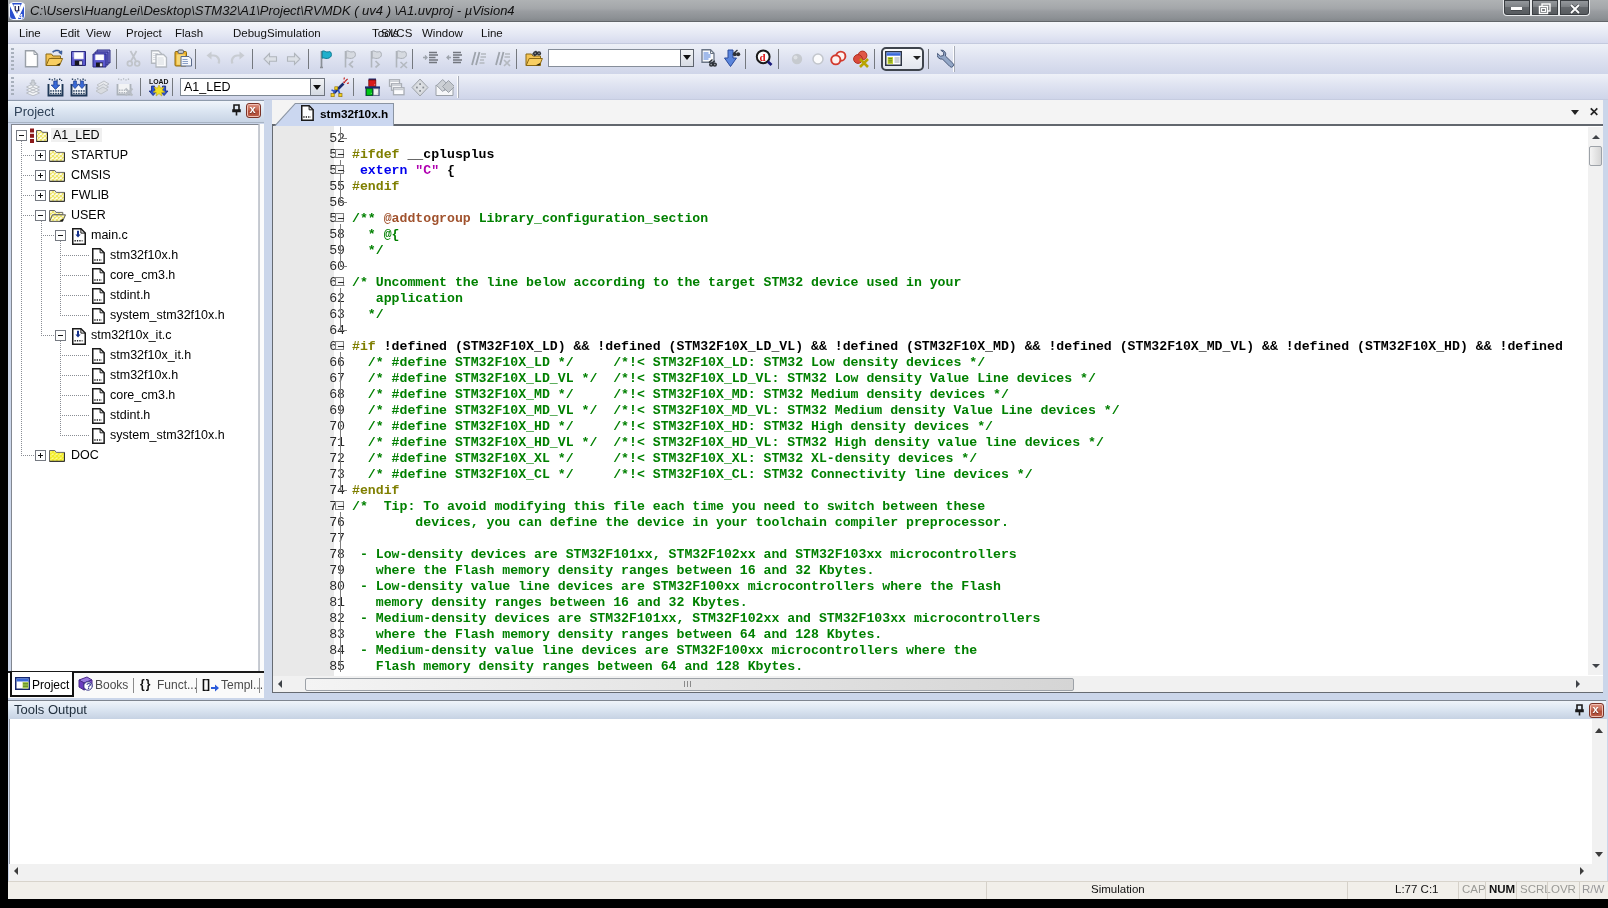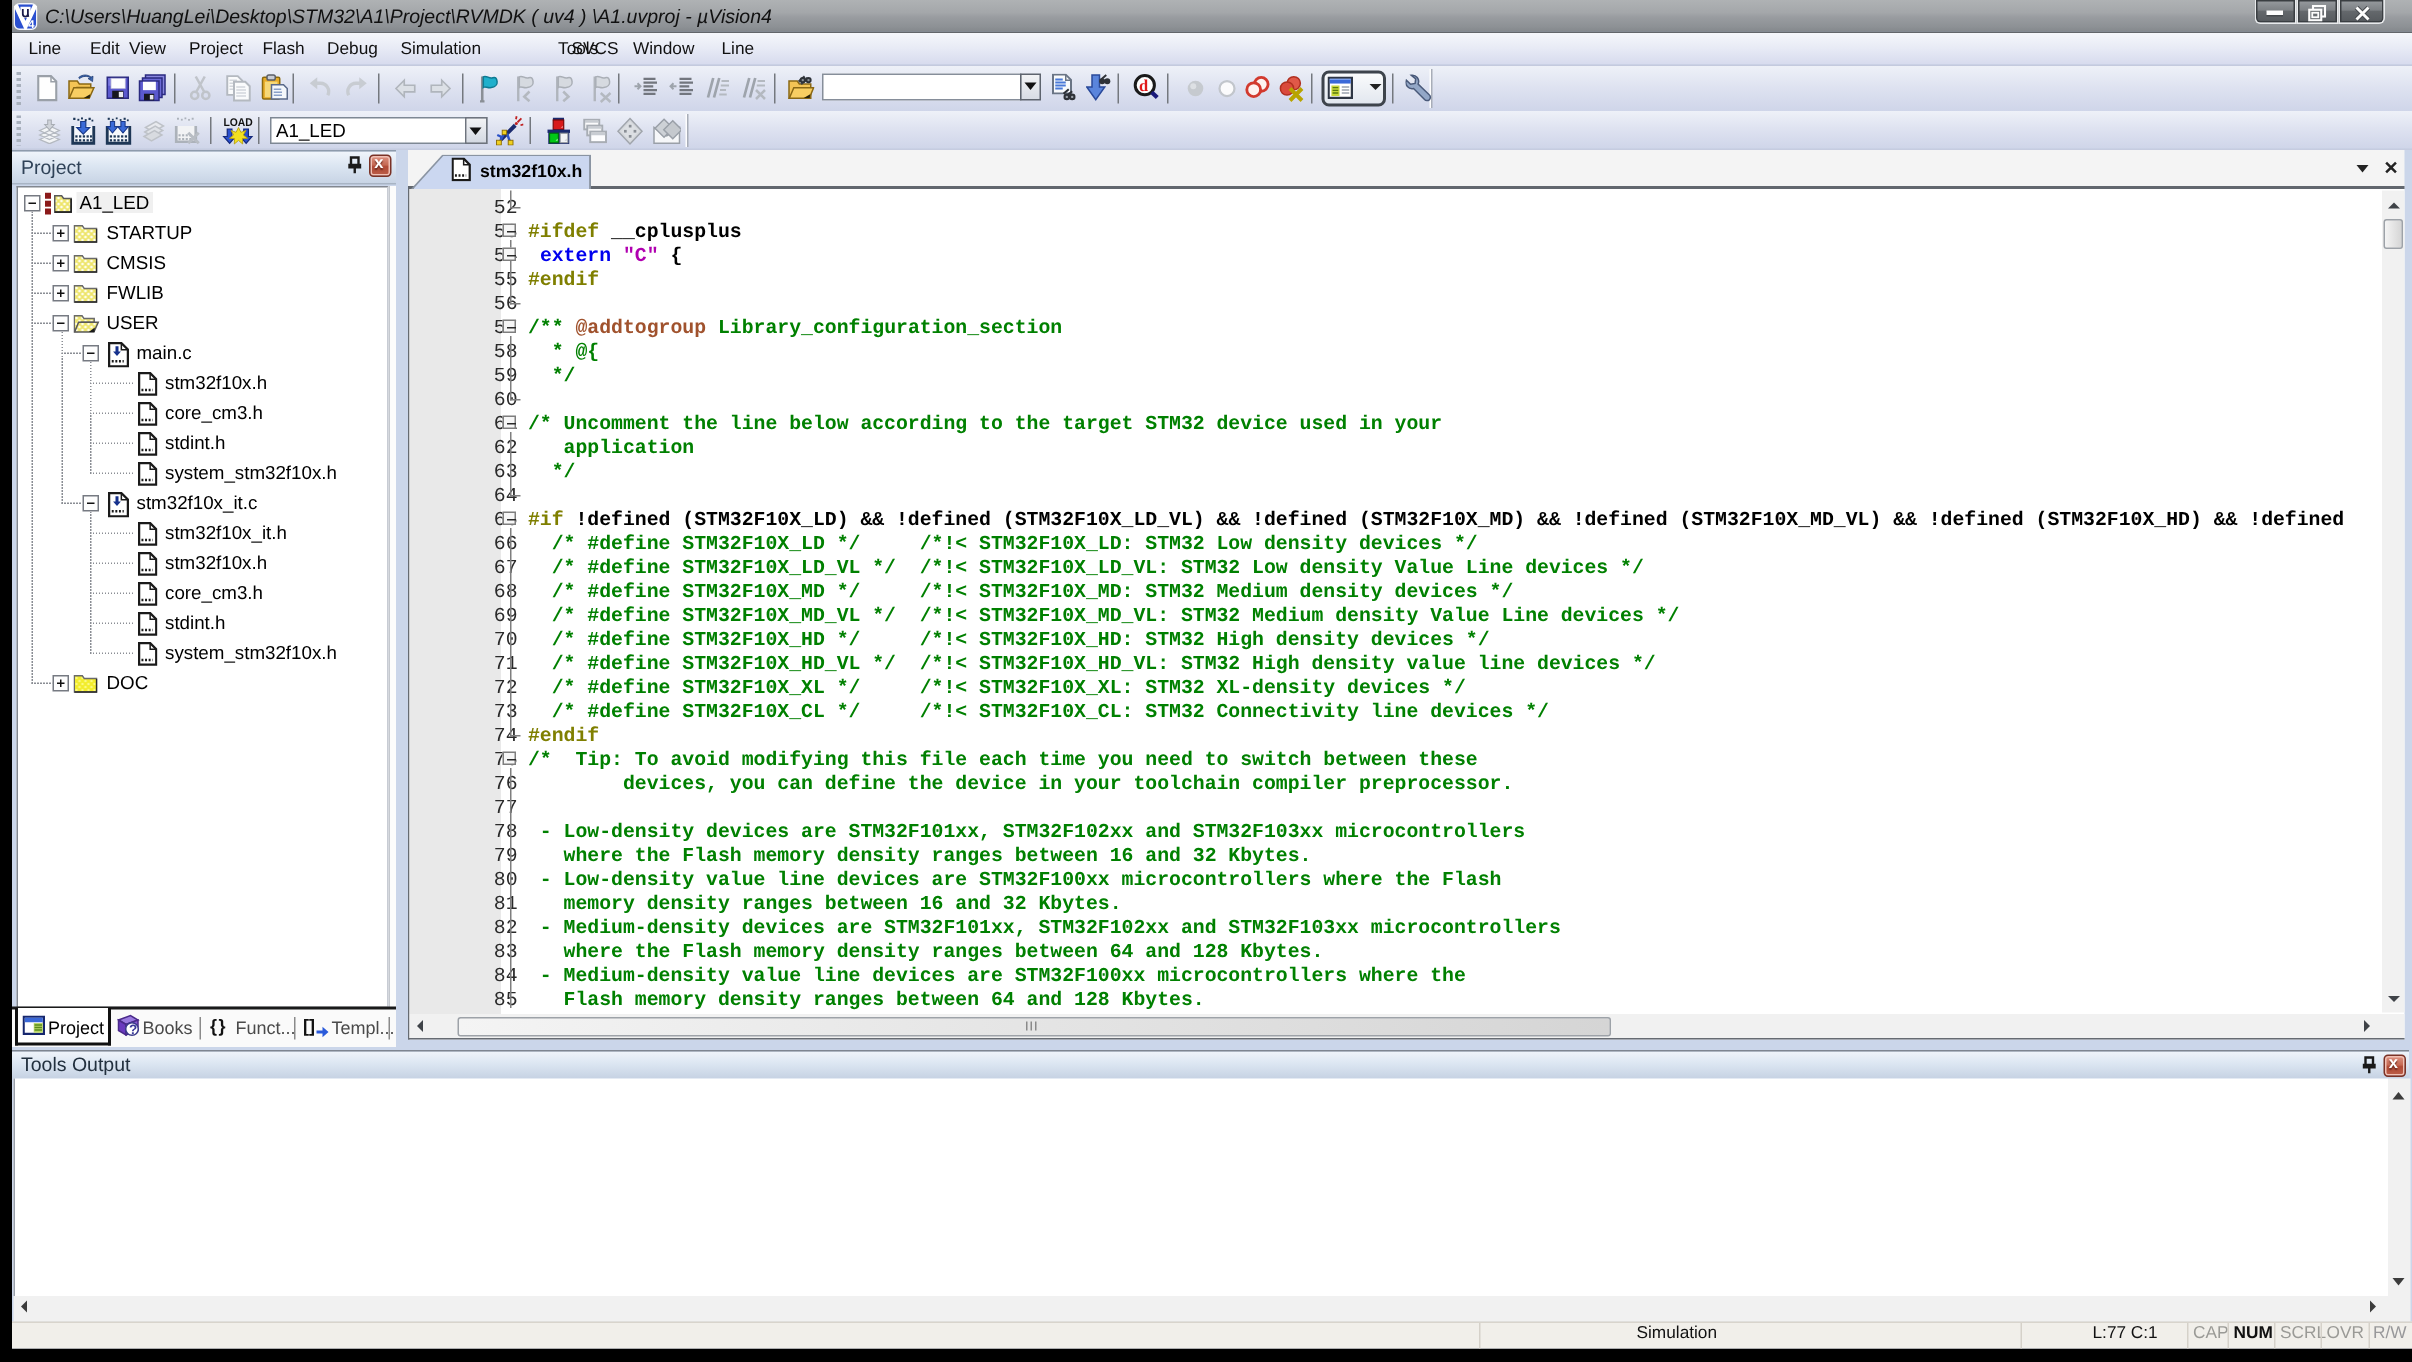--- a/index.html
+++ b/index.html
@@ -93,21 +93,21 @@
     <rect x="4.6" y="2.5" width="6.8" height="7.5" fill="#FDFDFE"></rect>
     <path d="M6.2 4 v3.4 m3.4 -3.4 v3.4 a1.7 1.7 0 0 1 -3.4 0 M9.6 7.4 l0.3 1.8" stroke="#1A1A4A" stroke-width="1.2" fill="none"></path>
     <text x="9.8" y="16.5" font-size="7.5" font-weight="bold" fill="#fff" font-family="Liberation Sans">4</text>
   </svg>
 <div class="abs" id="menubar"></div>
 <div class="abs mitem" style="left:19px;">Line</div>
 <div class="abs mitem" style="left:60px;">Edit</div>
 <div class="abs mitem" style="left:86px;">View</div>
 <div class="abs mitem" style="left:126px;">Project</div>
 <div class="abs mitem" style="left:175px;">Flash</div>
-<div class="abs mitem" style="left:218px;">Debug</div>
+<div class="abs mitem" style="left:233px;">Debug</div>
 <div class="abs mitem" style="left:267px;">Simulation</div>
 <div class="abs mitem" style="left:339px;margin-left:33px;">Tools</div>
 <div class="abs mitem" style="left:381px;">SVCS</div>
 <div class="abs mitem" style="left:422px;">Window</div>
 <div class="abs mitem" style="left:481px;">Line</div>
 <div class="abs" id="toolbar1"></div>
 <div class="abs" id="toolbar2"></div>
 <div class="abs grip" style="left:11px;top:48px;height:22px;"></div>
 <div class="abs grip" style="left:11px;top:77px;height:20px;"></div>
 <div class="abs tsep" style="left:116px;top:49px;height:20px;"></div>

